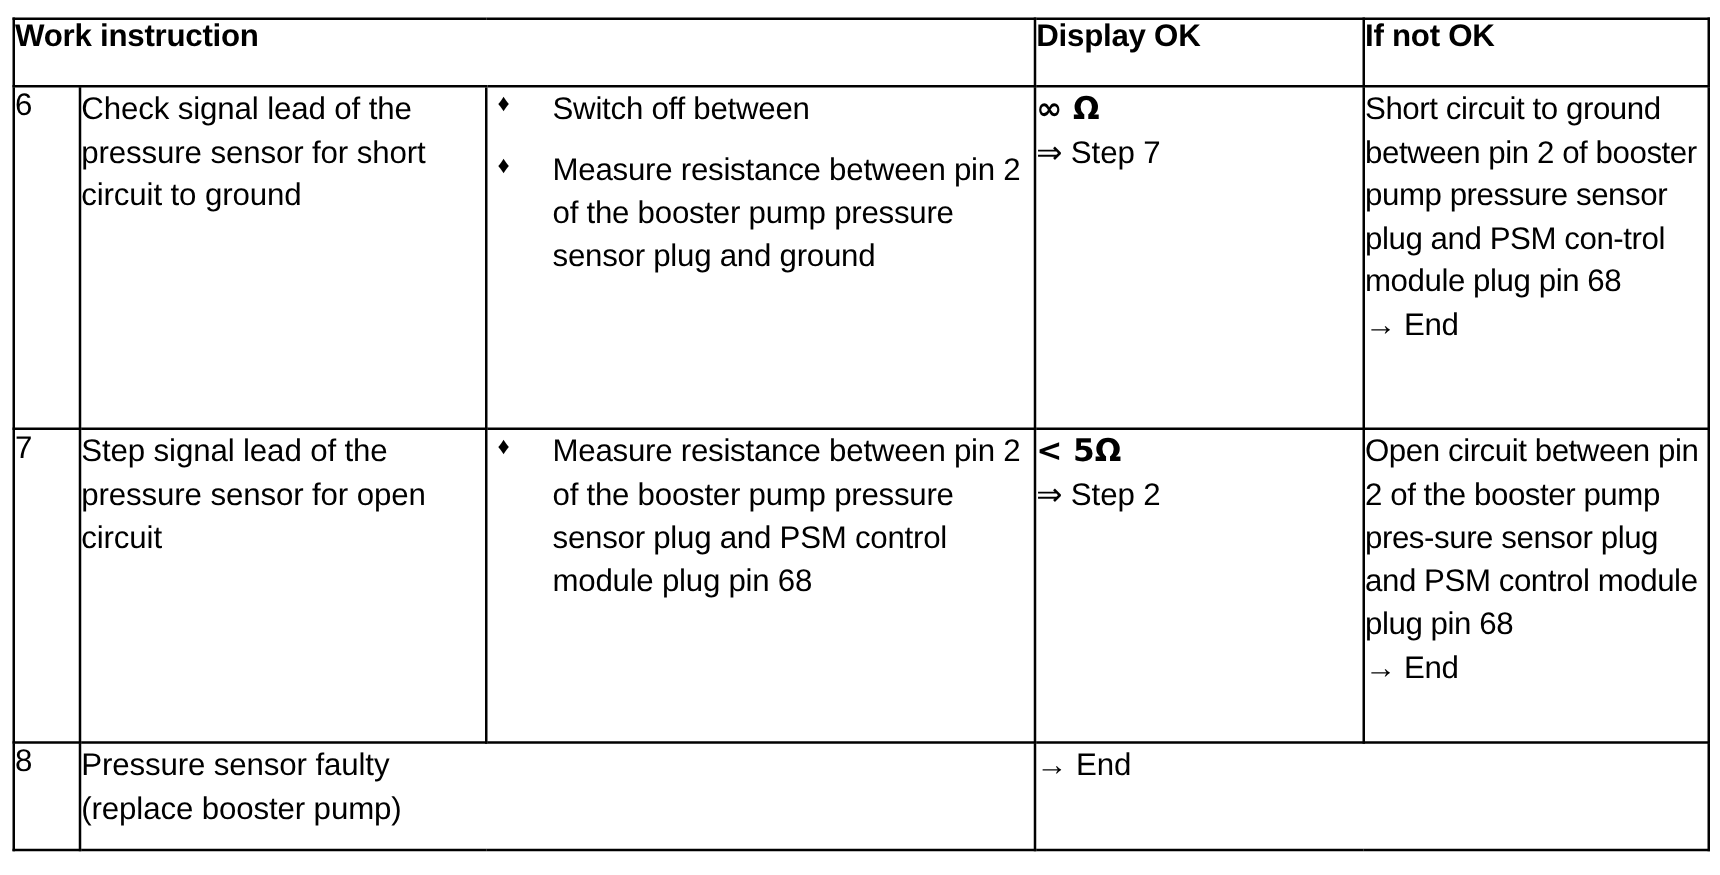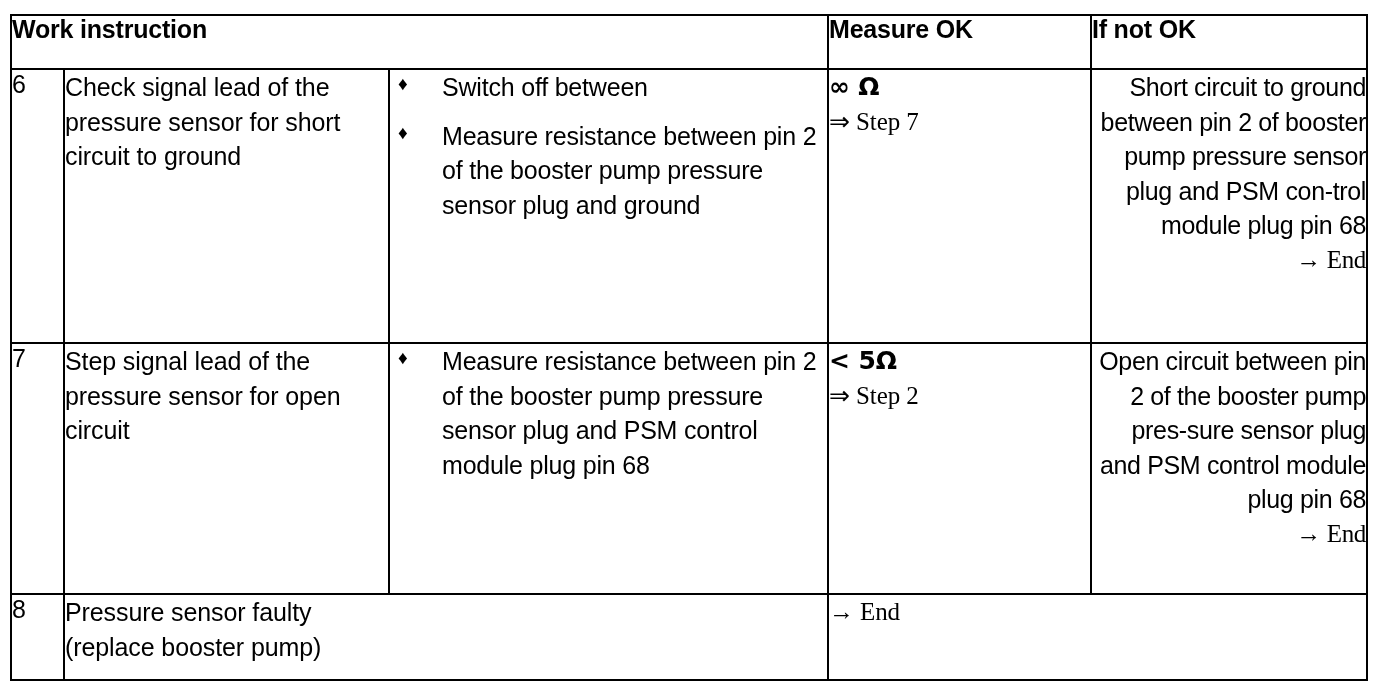--- a/index.html
+++ b/index.html
@@ -68,21 +68,21 @@
   }
   .body-cell {
     font-size: 25px;
     line-height: 1.38;
     padding: 10px 10px 10px 14px;
     letter-spacing: -0.1px;
   }
   .body-cell p {
     margin: 0;
   }
-  .tight { letter-spacing: -0.35px; text-align: right; }
+  .tight { letter-spacing: -0.35px; }
 
   
   ul.bullets {
     list-style: none;
     margin: 0;
     padding: 0;
   }
   ul.bullets > li {
     position: relative;
     padding-left: 52px;
@@ -99,21 +99,21 @@
     font-size: 19px;
     line-height: 1.38;
   }
 
   .sym-ohm {
     font-family: "DejaVu Sans", sans-serif;
     font-weight: bold;
     font-size: 25px;
   }
   .sym-arrow {
-    font-family: Liberation Serif, serif;
+    font-family: Liberation Sans, sans-serif;
     font-size: 25px;
   }
   .row6-h { height: 274px; }
   .row7-h { height: 251px; }
   .row8-h { height: 86px; }
 </style>
 </head>
 <body>
 
 <div id="sheet">
@@ -124,21 +124,21 @@
       <col class="c-instr">
       <col class="c-act">
       <col class="c-ok">
       <col class="c-nok">
     </colgroup>
 
     <thead>
       <tr>
         <td class="hdr-cell hdr-blank" colspan="2">Work instruction</td>
         <td class="hdr-cell hdr-span"></td>
-        <td class="hdr-cell">Measure OK</td>
+        <td class="hdr-cell">Display OK</td>
         <td class="hdr-cell">If not OK</td>
       </tr>
     </thead>
 
     <tbody>
 
       <tr class="row6-h">
         <td class="num-cell">6</td>
 
         <td class="body-cell">Check signal lead of the pressure sensor for short circuit to ground</td>

